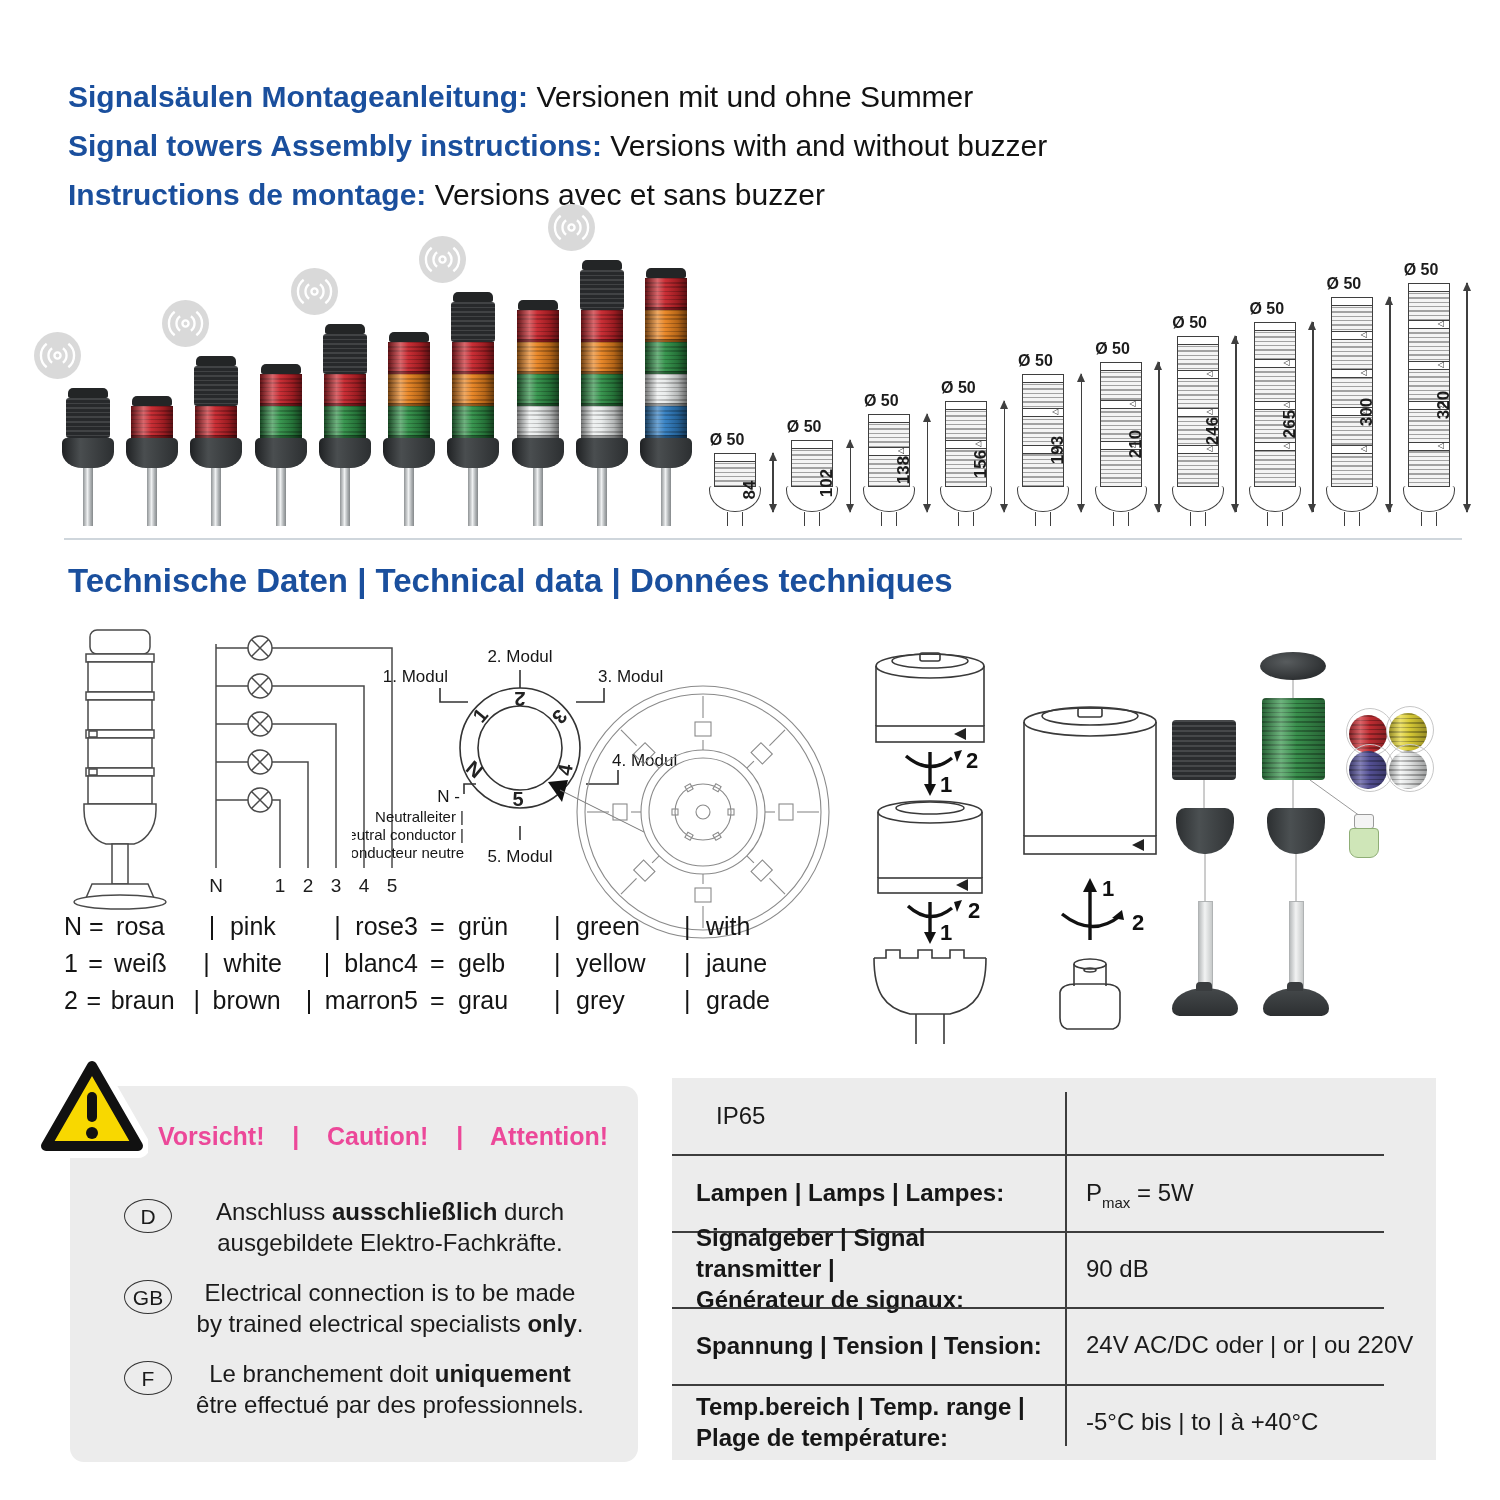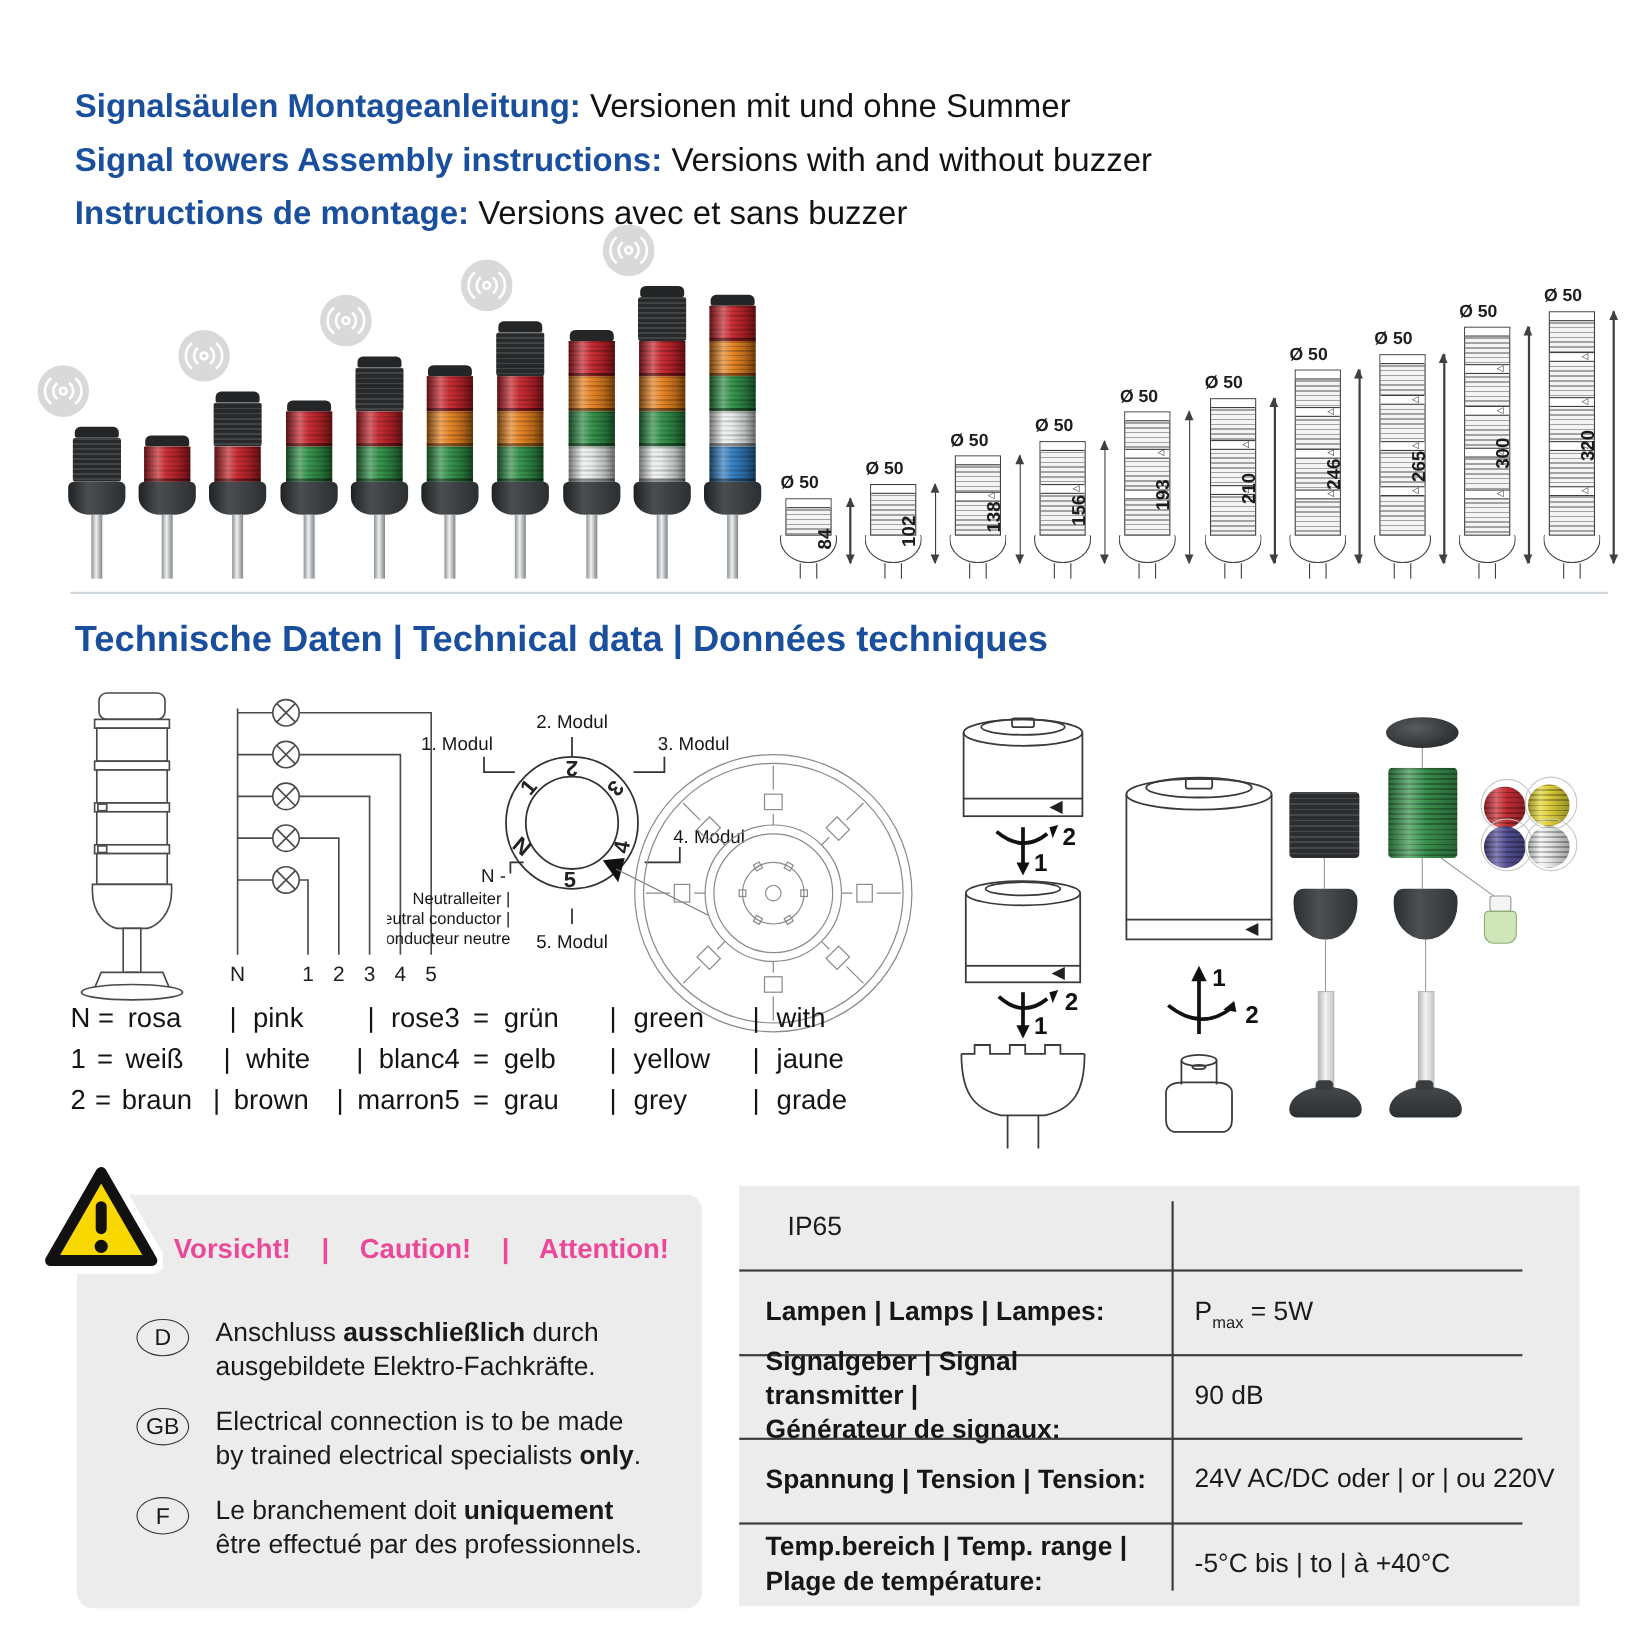--- a/index.html
+++ b/index.html
@@ -82,21 +82,21 @@
   .lg-key{width:26px;}.lg-eq{width:28px;}.lg-de{width:96px;}
   .lg-pipe{width:22px;}.lg-en{width:108px;}
   
   .warnbox{position:absolute;left:70px;top:1086px;width:568px;height:376px;background:#ececec;border-radius:14px;}
   .warn-tri{position:absolute;left:36px;top:1056px;width:112px;height:104px;z-index:3;}
   .warn-title{position:absolute;left:158px;top:1122px;font-size:25px;font-weight:bold;white-space:pre;z-index:2;color:#ec4899;}
   .warn-items{position:absolute;left:124px;top:1196px;width:486px;display:flex;flex-direction:column;gap:19px;z-index:2;}
   .w-item{display:flex;align-items:flex-start;gap:24px;font-size:24px;line-height:31px;color:#1a1a1a;}
   .w-badge{flex:0 0 auto;min-width:48px;height:34px;border:1.6px solid #333;border-radius:50%;
      display:flex;align-items:center;justify-content:center;font-size:21px;padding:0 5px;margin-top:3px;box-sizing:border-box;}
-  .w-text{width:388px;}
+  .w-text{width:388px;text-align:center;}
   
   .table{position:absolute;left:672px;top:1078px;width:764px;height:382px;background:#ececec;}
   .t-row{position:relative;height:76.4px;display:flex;align-items:center;}
   .t-label{width:370px;padding-left:24px;font-weight:bold;font-size:24px;line-height:31px;
      white-space:pre-line;box-sizing:border-box;color:#161616;}
   .t-value{padding-left:44px;font-size:24px;color:#1a1a1a;}
   .t-sep{position:absolute;left:0;width:712px;height:2px;background:#3d3d3d;}
   .t-vline{position:absolute;left:393px;top:14px;bottom:14px;width:1.6px;background:#3d3d3d;}
   .t-sub{font-size:15px;position:relative;bottom:-7px;}
 </style>

